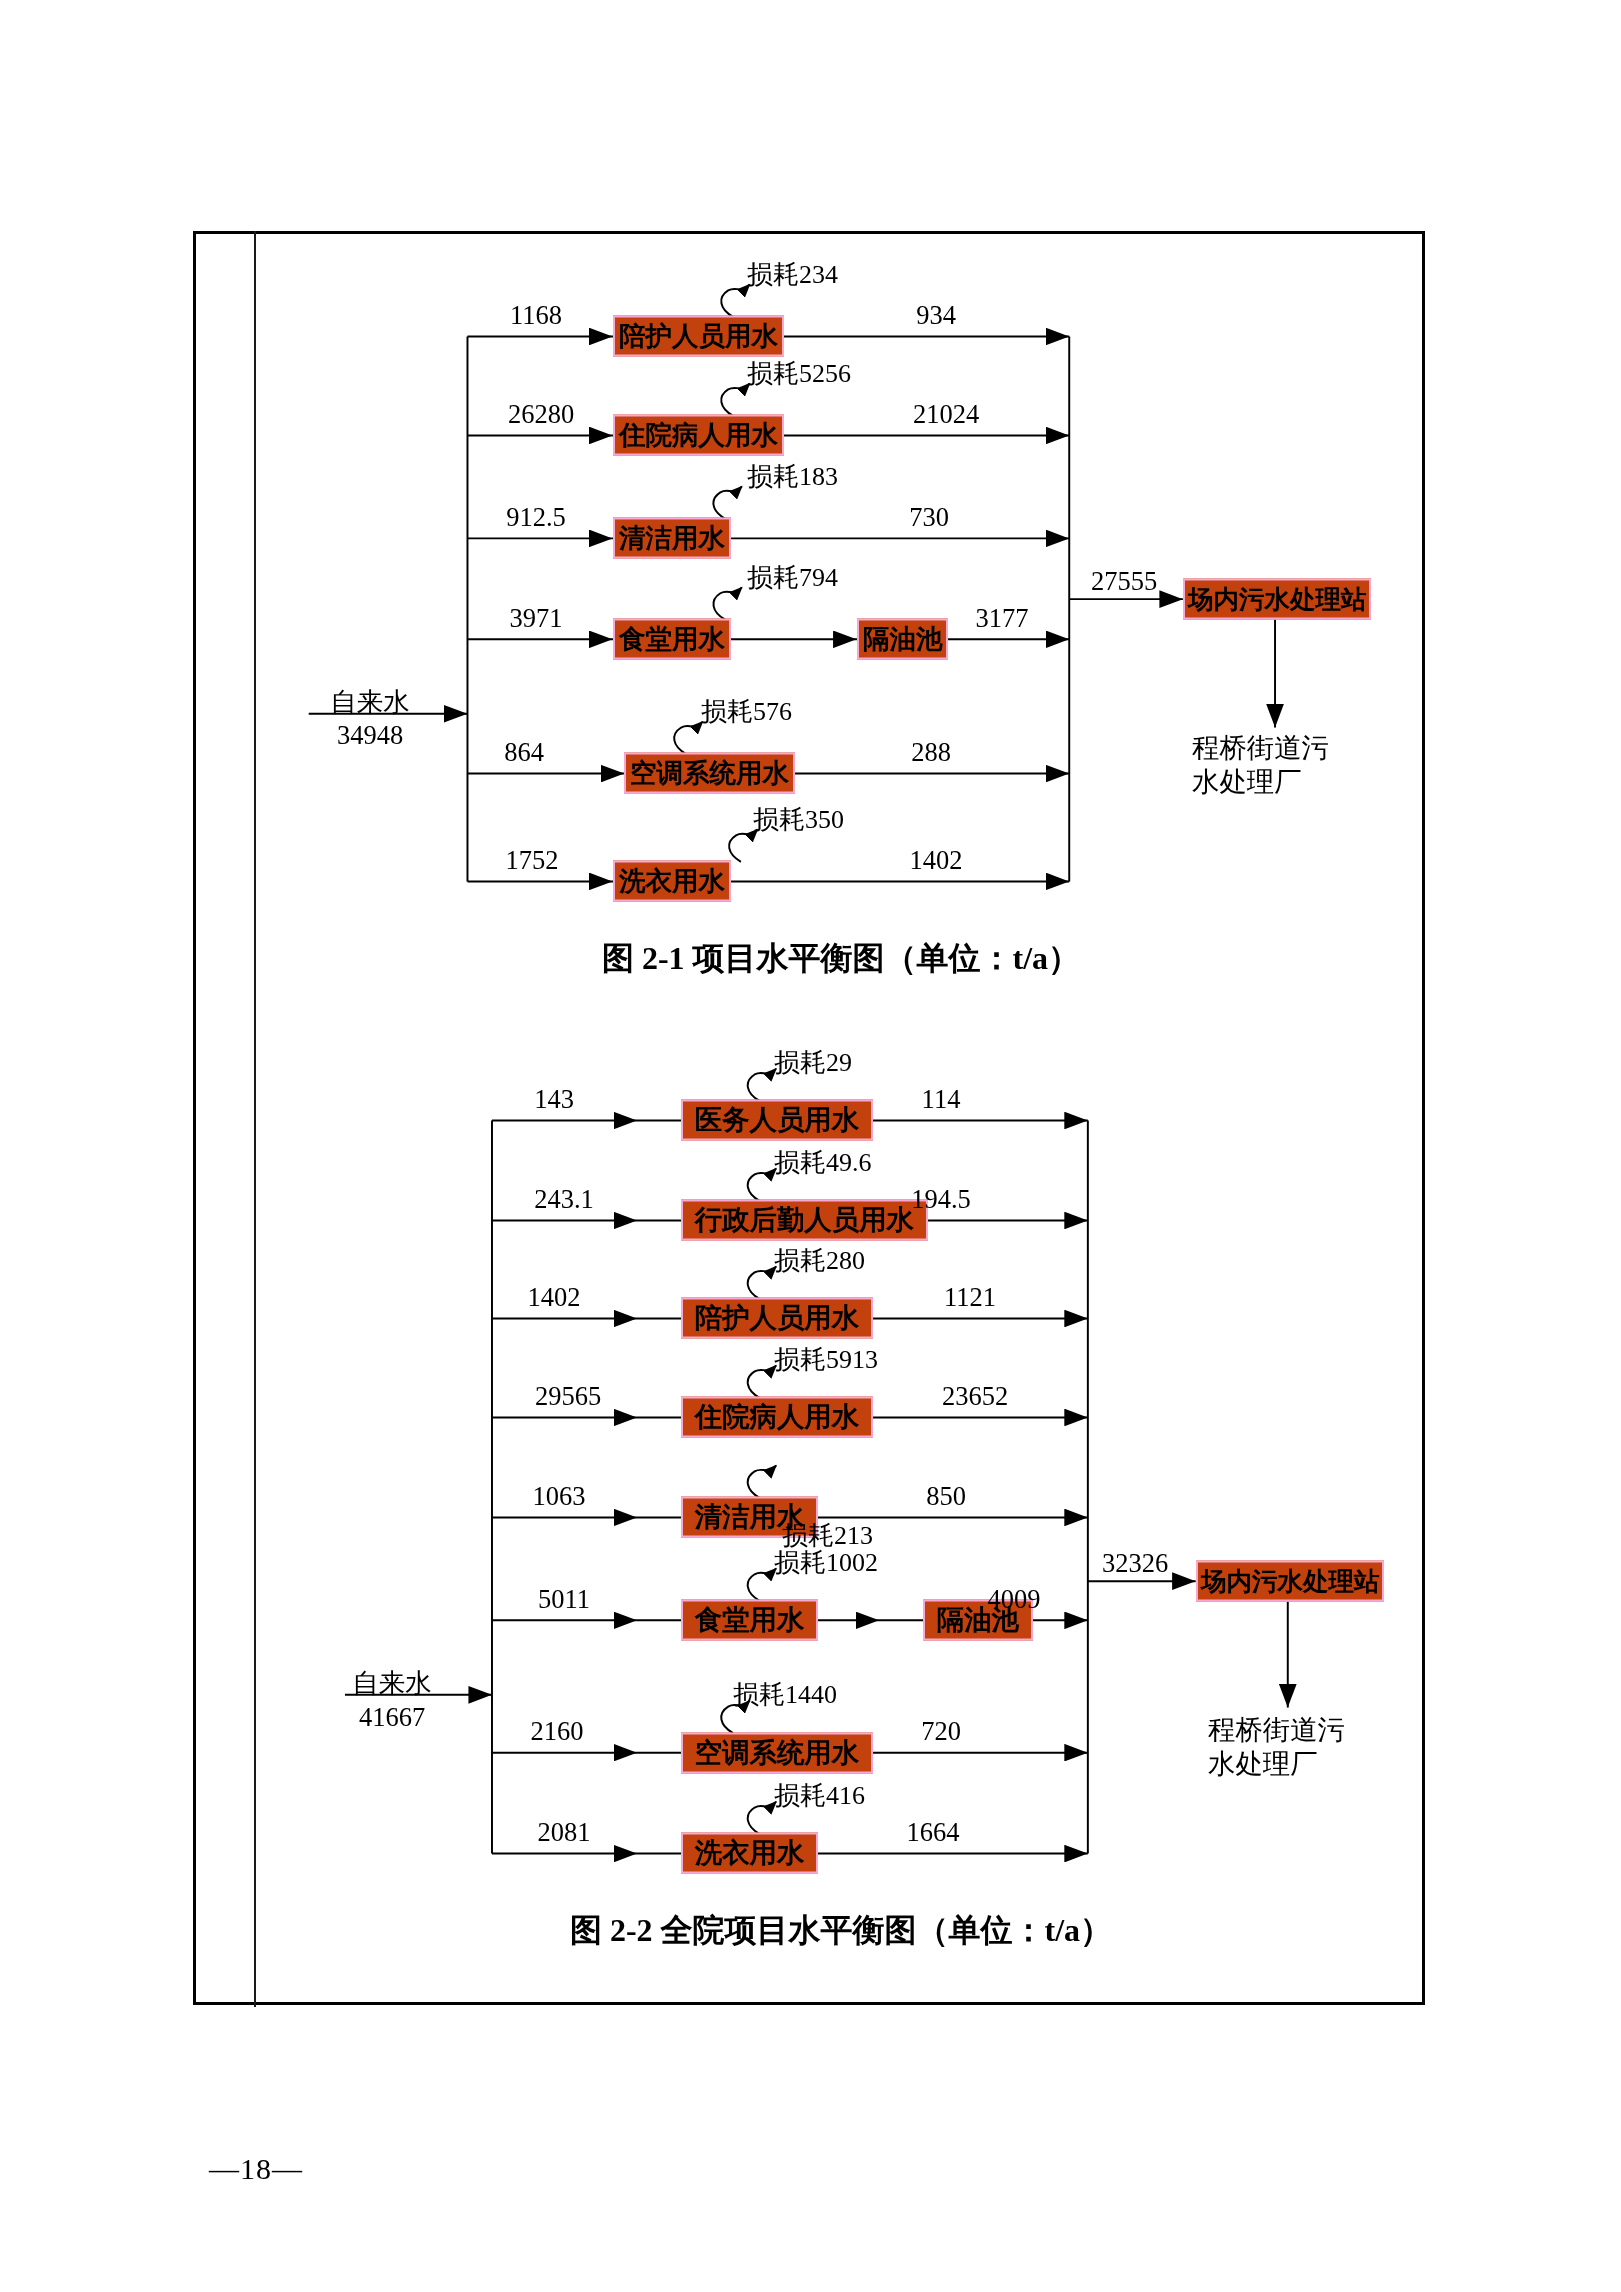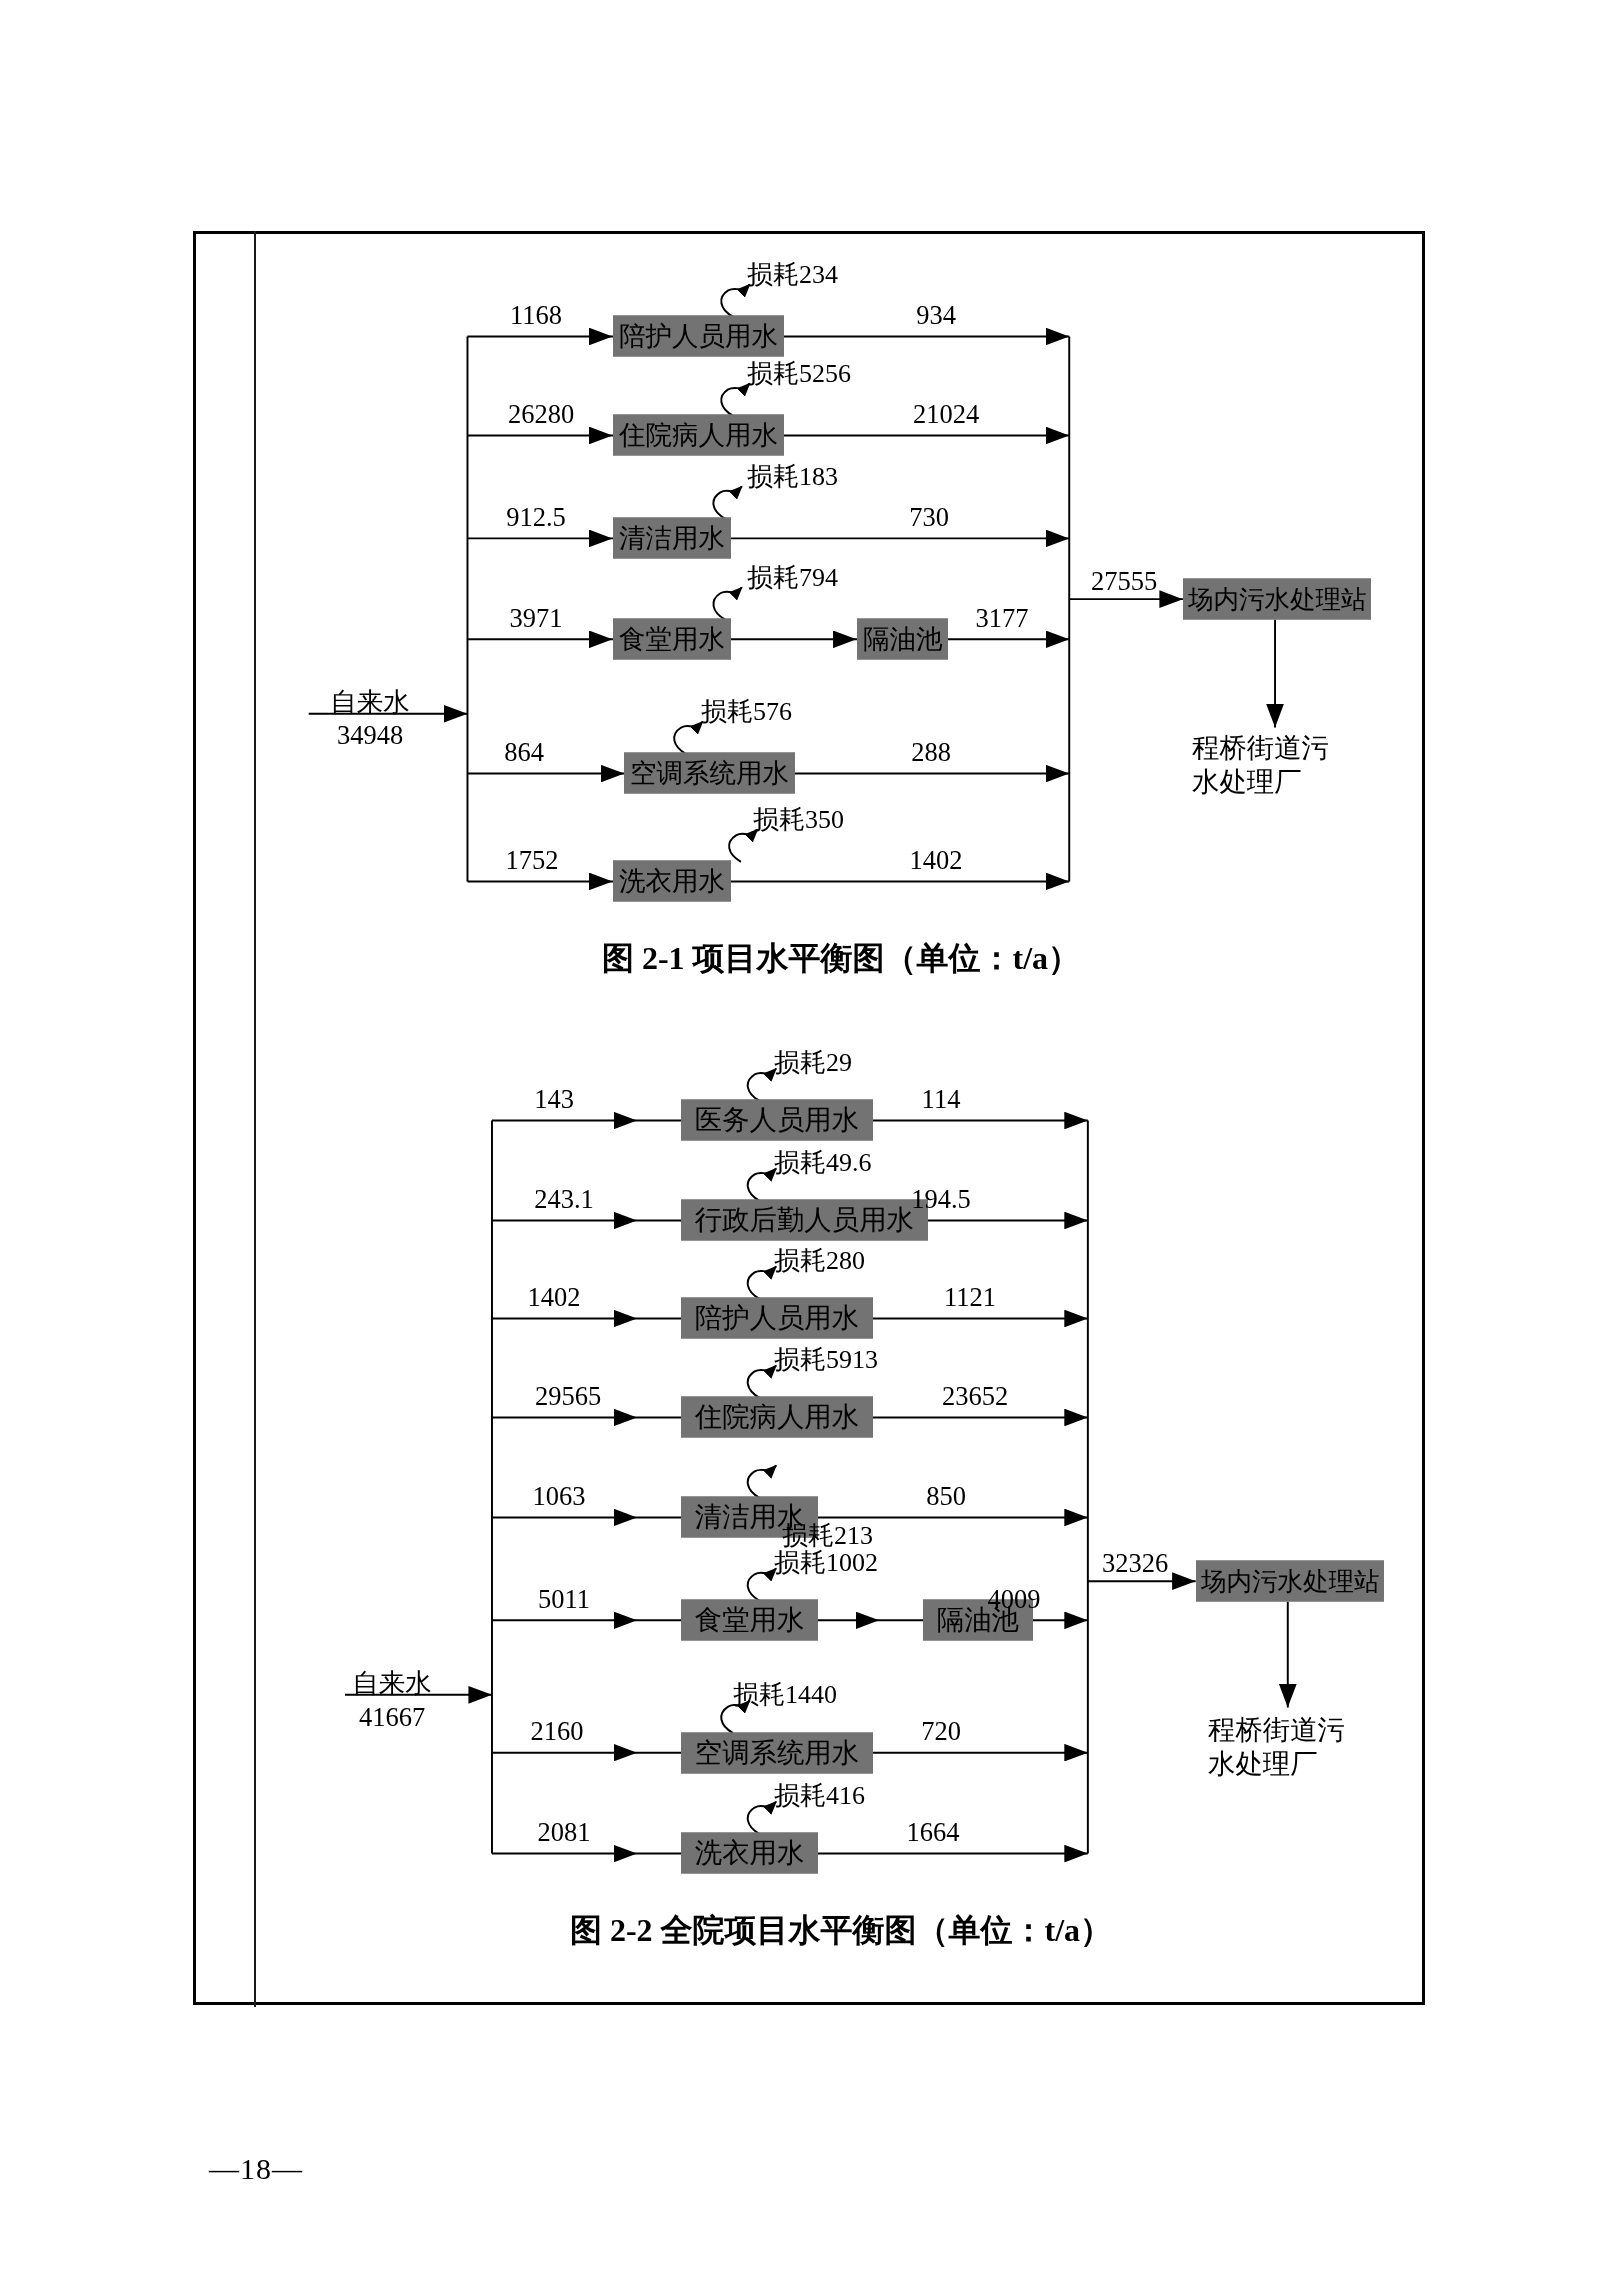--- a/index.html
+++ b/index.html
@@ -3,22 +3,22 @@
 <meta charset="utf-8">
 <style>
   html,body{margin:0;padding:0;background:#fff;}
   .page{position:relative;width:1621px;height:2293px;background:#fff;overflow:hidden;
         font-family:"Liberation Serif","DejaVu Serif",serif;color:#000;}
   .frame{position:absolute;left:193px;top:231px;width:1226px;height:1768px;border:3.9px solid #000;}
   .vline{position:absolute;left:254px;top:231px;width:2px;height:1776px;background:#1a1a1a;}
   svg.lines{position:absolute;left:0;top:0;}
   .num{position:absolute;font-size:26.5px;line-height:29px;transform:translateX(-50%);white-space:nowrap;}
   .loss{position:absolute;font-size:26px;line-height:29px;white-space:nowrap;}
-  .node{position:absolute;transform:translateY(-50%);border:2px solid #737373;background:#737373;
-        font-size:26.5px;line-height:37px;padding:0 3.9px;white-space:nowrap;}
+  .node{position:absolute;transform:translateY(-50%);border:2px solid #f9a8d4;background:#c2410c;
+        font-size:26.5px;line-height:37px;padding:0 3.9px;white-space:nowrap;font-weight:bold;}
   .node.f2{font-size:27.4px;padding:0 11.8px;margin-left:44px;}
   .node.station{font-size:25.5px;padding:0 2.9px;}
   .dest{position:absolute;font-size:27.4px;line-height:34px;white-space:nowrap;}
   .caption{position:absolute;left:841px;transform:translateX(-50%);font-size:32px;font-weight:bold;white-space:nowrap;}
   .note{position:absolute;font-size:32px;white-space:nowrap;}
   .pagenum{position:absolute;font-size:30px;letter-spacing:1px;}
 </style>
 </head>
 <body>
 

